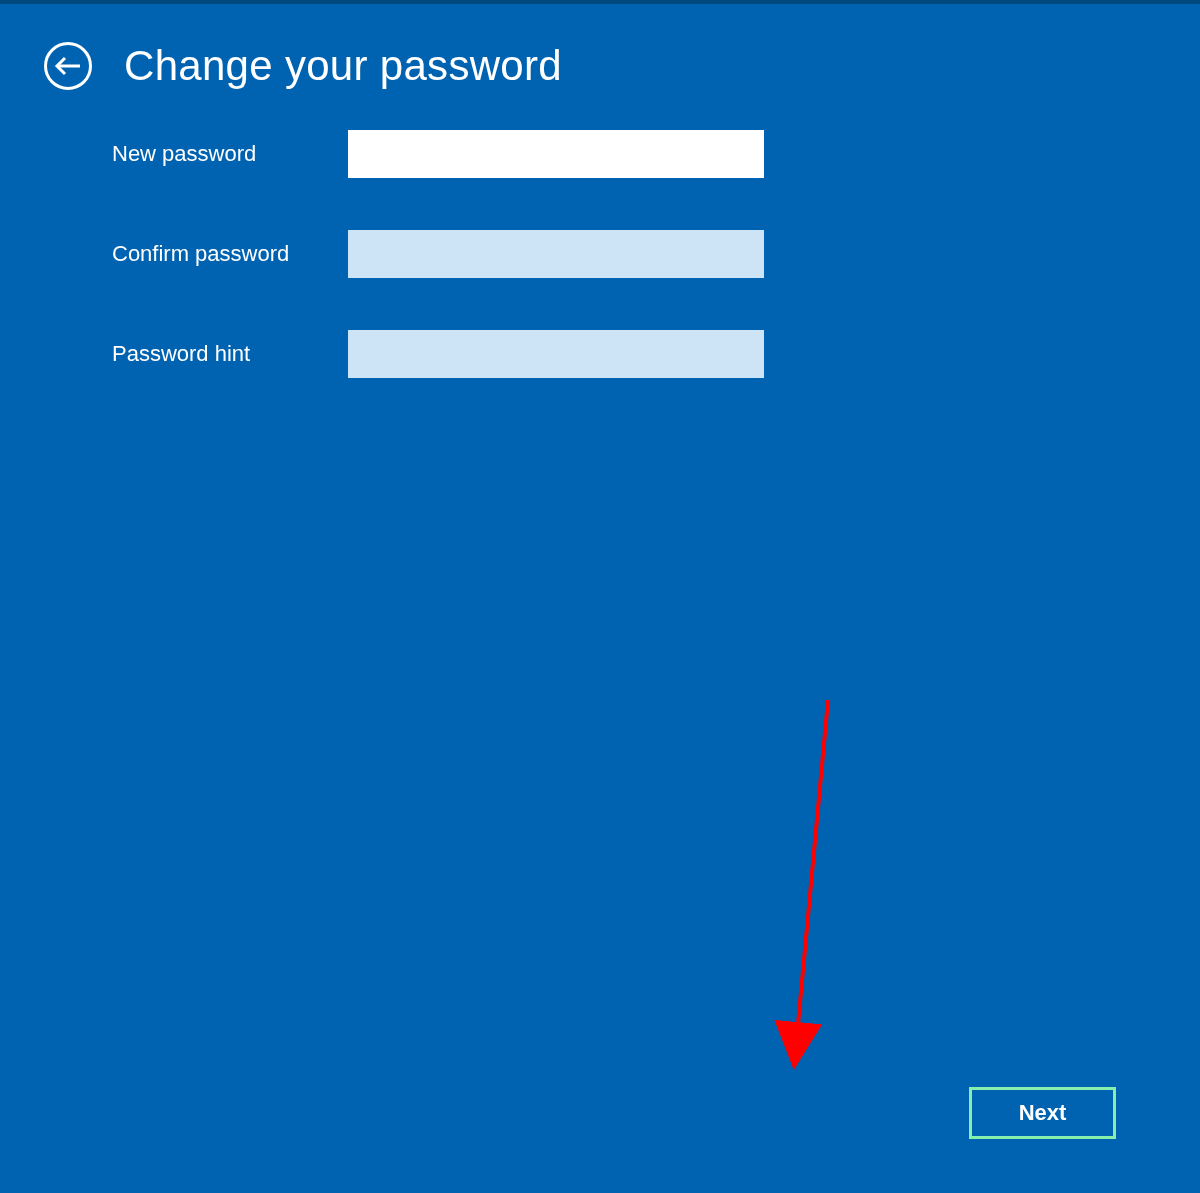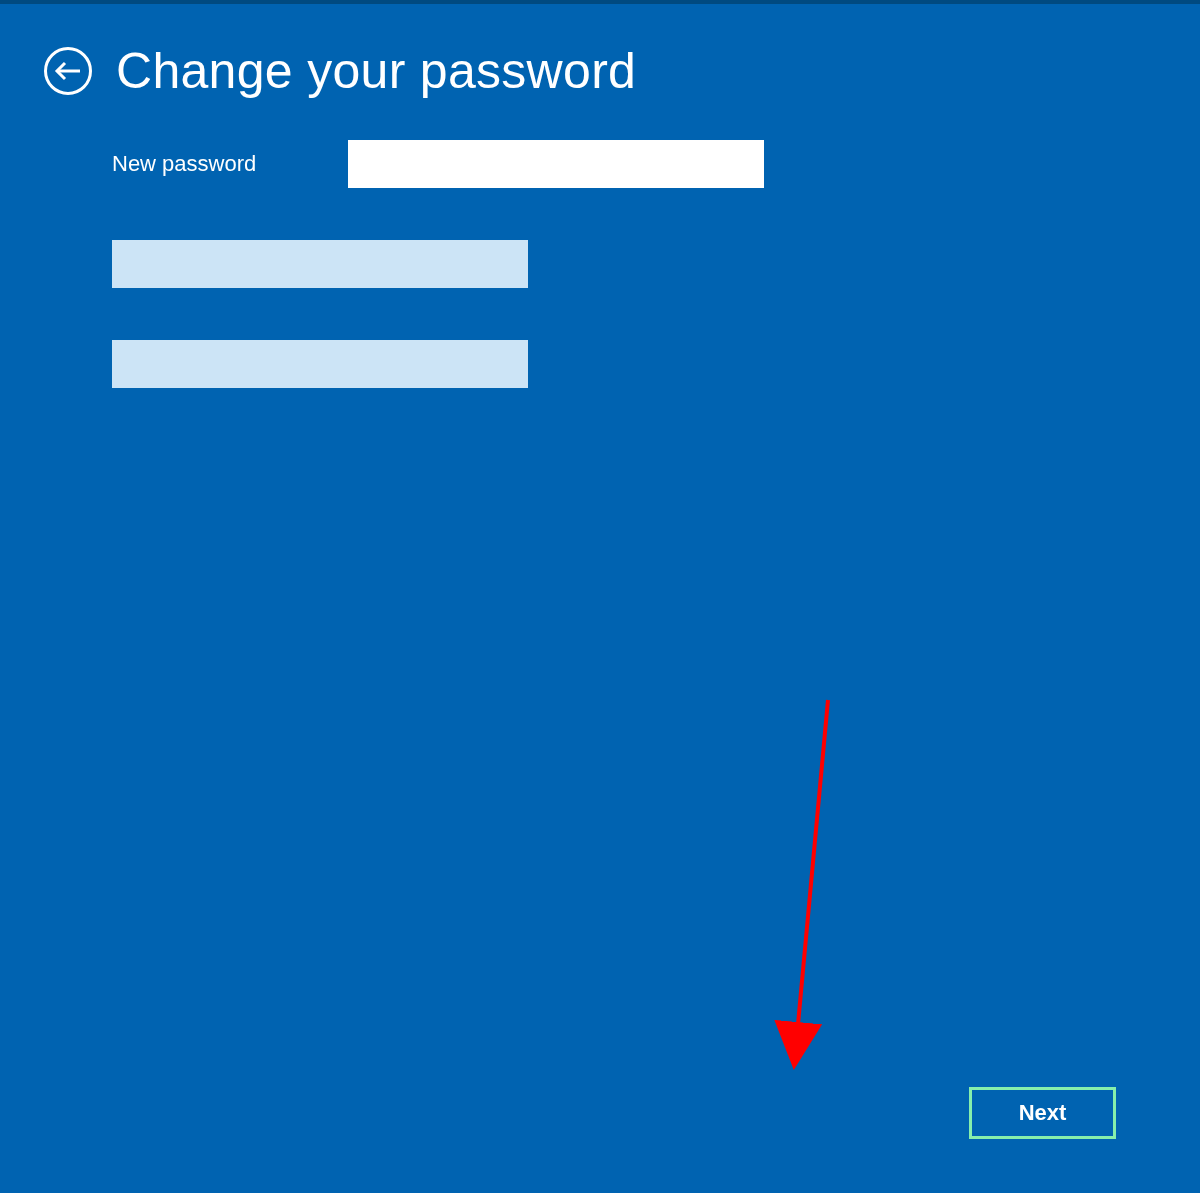--- a/index.html
+++ b/index.html
@@ -30,23 +30,23 @@
       display: flex;
       align-items: center;
       justify-content: center;
       cursor: pointer;
       flex-shrink: 0;
     }
     .back-circle svg {
       display: block;
     }
     .page-title {
-      font-size: 50px;
+      font-size: 42px;
       font-weight: 300;
-      margin-left: 24px;
+      margin-left: 32px;
       letter-spacing: 0.3px;
     }
     .form-area {
       padding: 40px 12px 0 112px;
     }
     .form-row {
       display: flex;
       align-items: center;
       margin-bottom: 52px;
     }
@@ -112,23 +112,25 @@
   </div>
   <h1 class="page-title">Change your password</h1>
 </div>
 
 <div class="form-area">
   <div class="form-row">
     <label class="form-label">New password</label>
     <input type="password" class="text-input active" autofocus="" value="" style="">
   </div>
   <div class="form-row">
+    <label class="form-label">Confirm password</label>
     <input type="password" class="text-input inactive" value="" style="">
   </div>
   <div class="form-row">
+    <label class="form-label">Password hint</label>
     <input type="text" class="text-input inactive" value="" style="">
   </div>
 </div>
 
 <svg class="annotation-arrow" style="left:720px; top:690px;" width="140" height="380" viewBox="0 0 140 380">
   <defs>
     <marker id="arrowhead" markerWidth="12" markerHeight="12" refX="6" refY="6" orient="auto">
       <polygon points="0,0 12,6 0,12" fill="#ff0000"></polygon>
     </marker>
   </defs>

